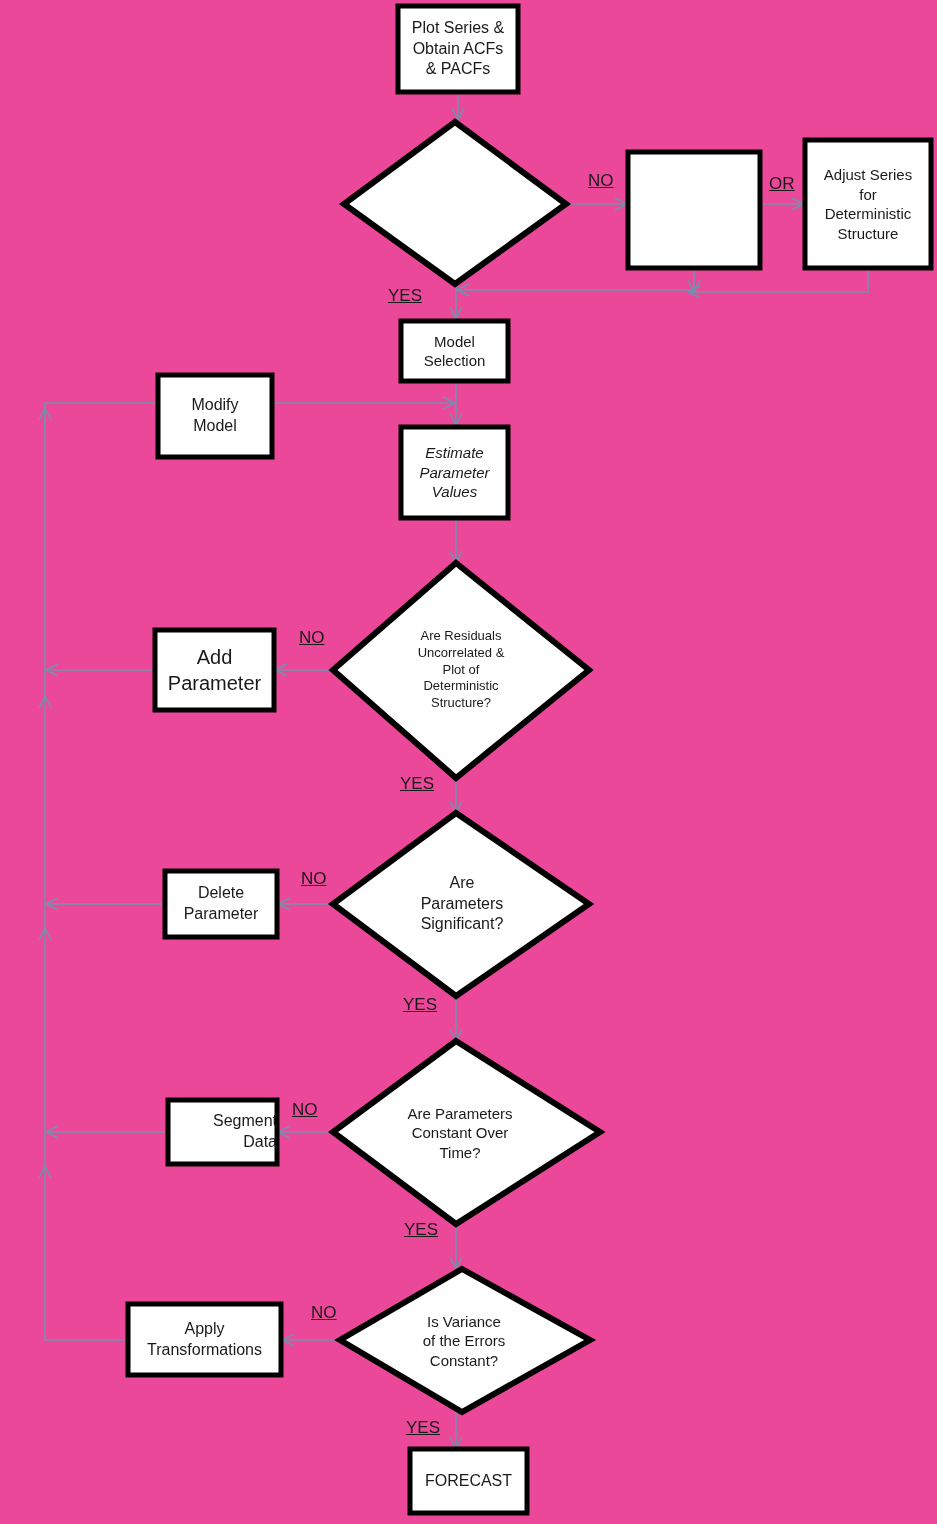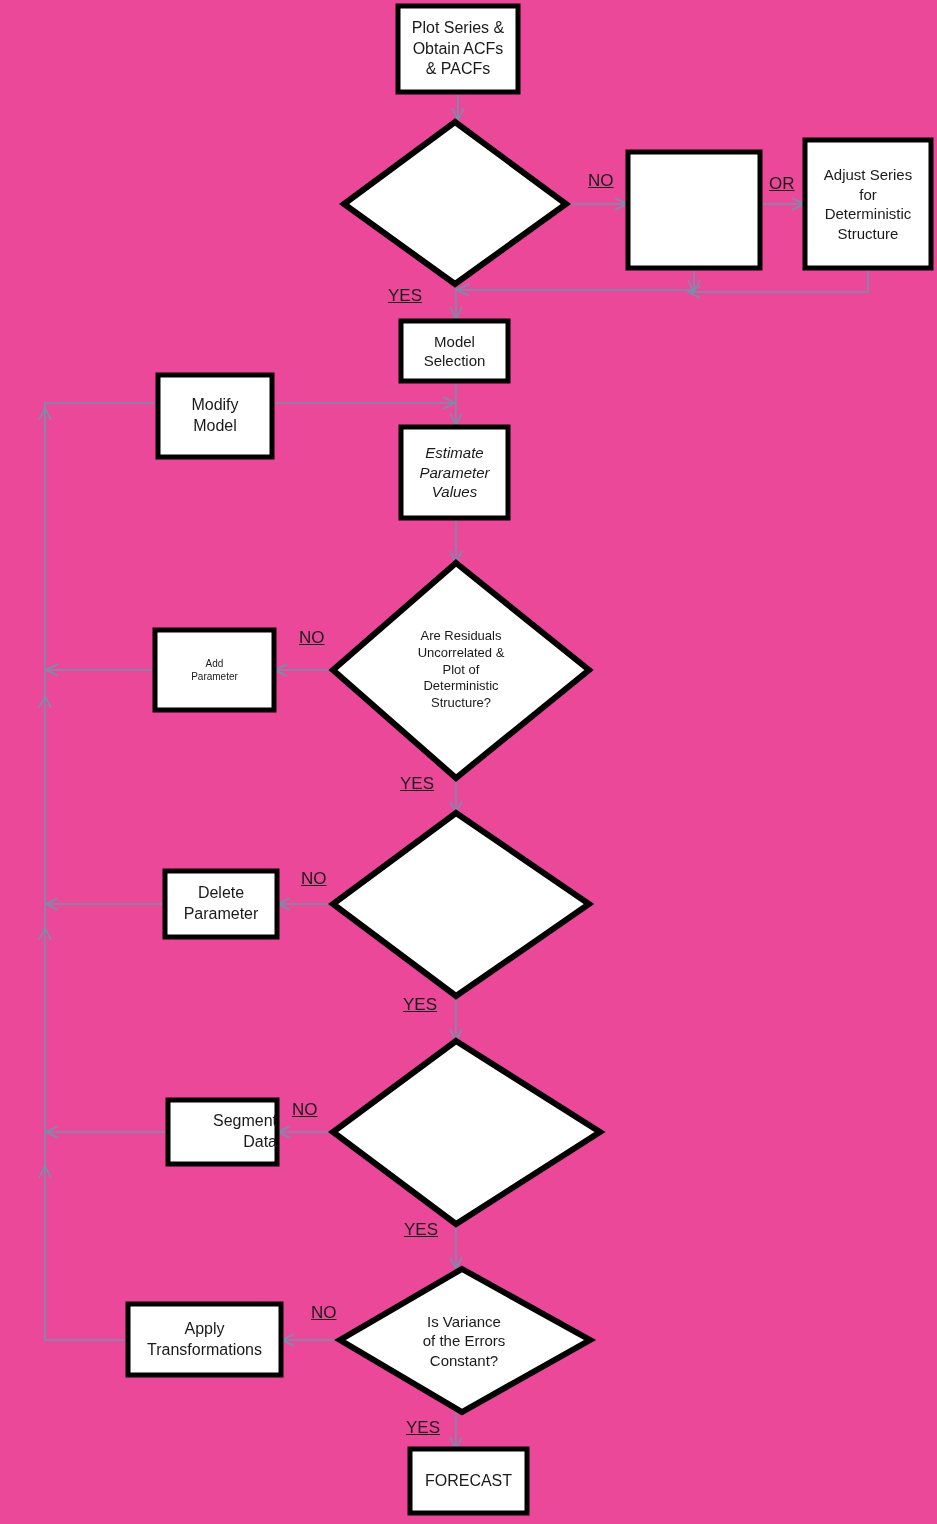--- a/index.html
+++ b/index.html
@@ -269,31 +269,41 @@
   </div>
 
   <div class="node-label" style="left:386px; top:620px; width:150px; height:100px; font-size:13px;align-items:center;">
     <span>Are Residuals</span>
     <span>Uncorrelated &amp;</span>
     <span>Plot of</span>
     <span>Deterministic</span>
     <span>Structure?</span>
   </div>
 
-  <div class="node-label" style="left:155px; top:630px; width:119px; height:80px; font-size:10px;">
+  <div class="node-label" style="left:155px; top:630px; width:119px; height:80px; font-size:20px;">
     <span>Add</span>
     <span>Parameter</span>
   </div>
 
+  <div class="node-label" style="left:392px; top:860px; width:140px; height:88px; font-size:16px;">
+    <span>Are</span>
+    <span>Parameters</span>
+    <span>Significant?</span>
+  </div>
 
   <div class="node-label" style="left:165px; top:871px; width:112px; height:66px; font-size:16px;">
     <span>Delete</span>
     <span>Parameter</span>
   </div>
 
+  <div class="node-label" style="left:380px; top:1096px; width:160px; height:74px; font-size:15px;">
+    <span>Are Parameters</span>
+    <span>Constant Over</span>
+    <span>Time?</span>
+  </div>
 
   <div class="node-label" style="left:168px; top:1100px; width:109px; height:64px; font-size:16px;align-items:flex-end;">
     <span>Segment</span>
     <span>Data</span>
   </div>
 
   <div class="node-label" style="left:128px; top:1304px; width:153px; height:71px; font-size:16px;">
     <span>Apply</span>
     <span>Transformations</span>
   </div>

